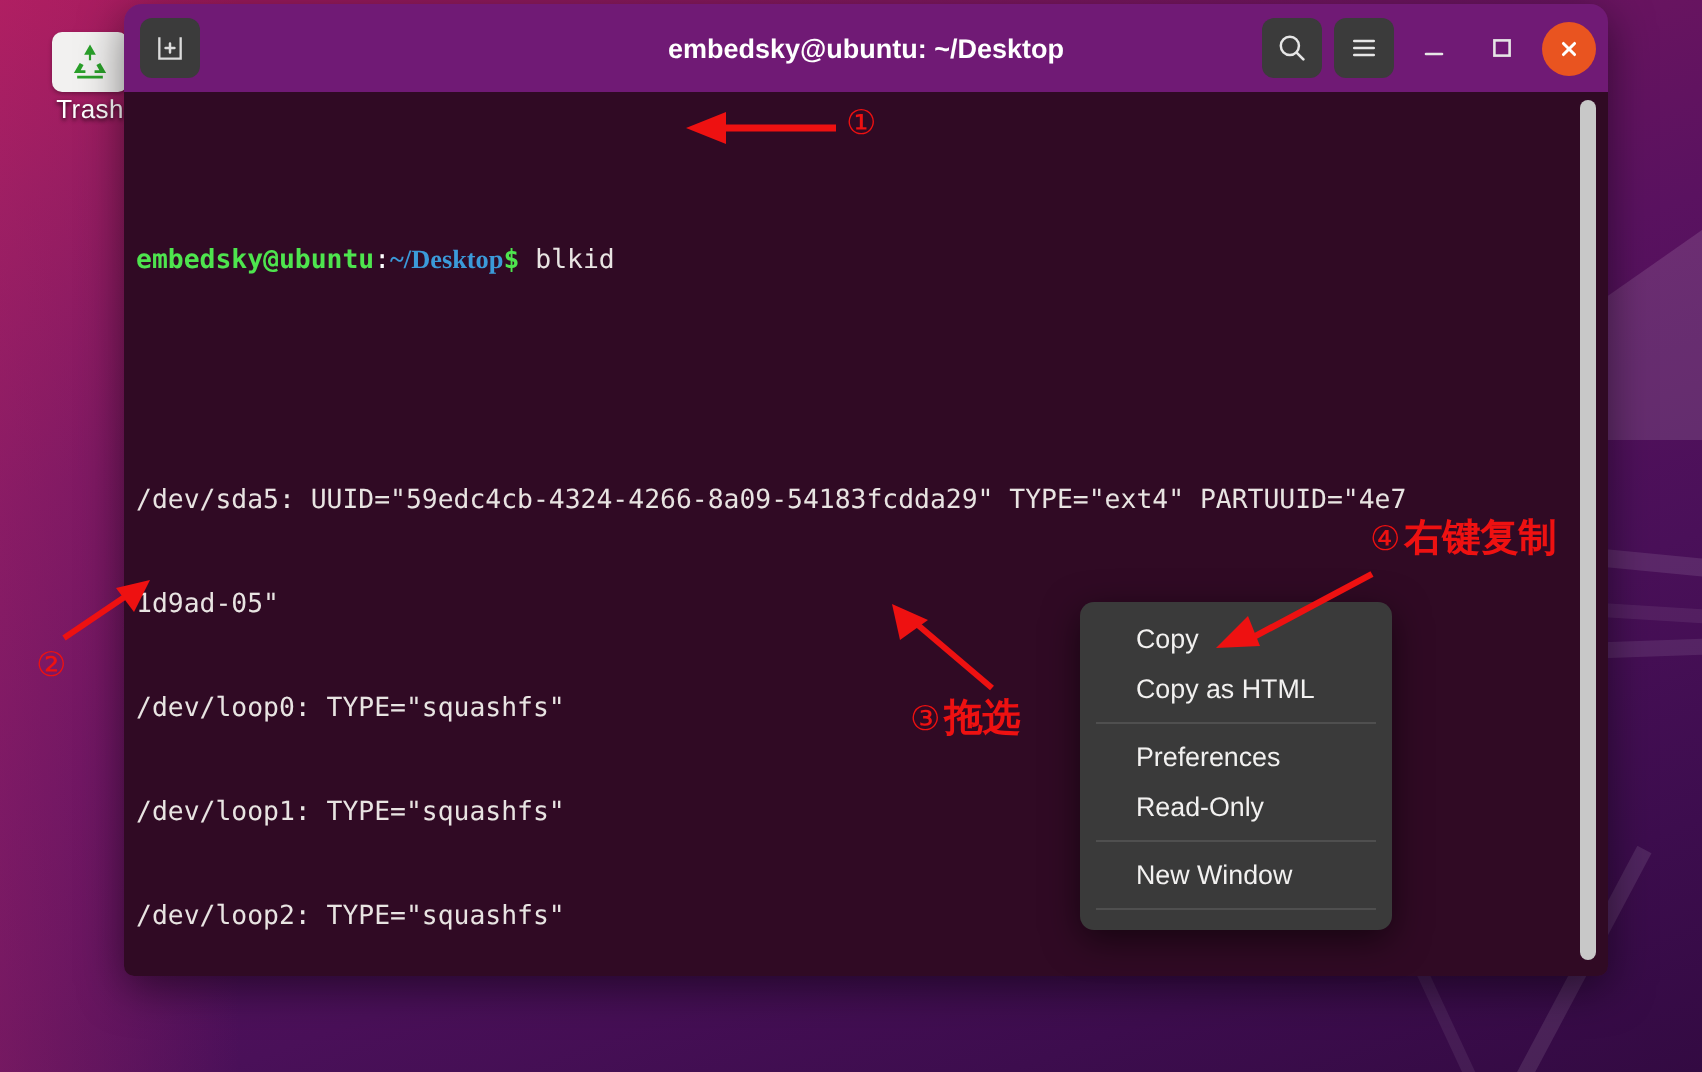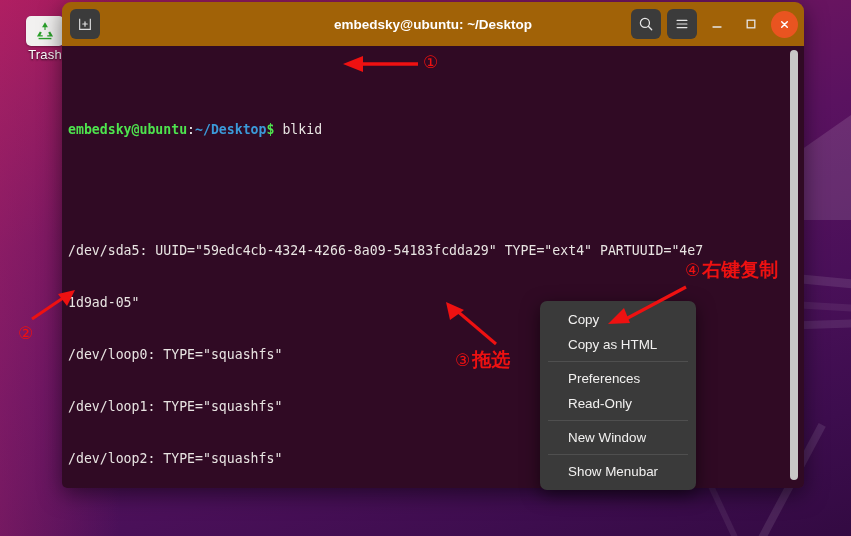--- a/index.html
+++ b/index.html
@@ -98,21 +98,21 @@
     top: 2px;
     width: 742px;
     height: 486px;
     border-radius: 9px 9px 5px 5px;
     box-shadow: 0 6px 22px rgba(0,0,0,0.5);
     overflow: hidden;
     z-index: 10;
   }
   #titlebar {
     height: 44px;
-    background: #a16207;
+    background: #701a75;
     display: flex;
     align-items: center;
     padding: 0 6px 0 8px;
     position: relative;
   }
   .tb-btn {
     width: 30px; height: 30px;
     border-radius: 6px;
     display: flex;
     align-items: center;
@@ -161,21 +161,21 @@
     padding: 6px 0 0 6px;
     font-family: "DejaVu Sans Mono", "Liberation Mono", monospace;
     font-size: 13.2px;
     line-height: 17.3px;
     color: #e8e4e2;
     overflow: hidden;
     white-space: pre;
   }
   .t-line { height: 17.3px; }
   .u { color: #4ee44e; font-weight: bold; margin-top: 24px; }
-  .h { color: #3b9ad9; font-weight: bold; }
+  .h { color: #3b9ad9; font-weight: bold; font-family: Liberation Serif, serif; }
   .p { color: #ffffff; }
   #term-scrollbar {
     position: absolute;
     right: 6px;
     top: 4px;
     width: 8px;
     height: 430px;
     background: #c8c8c8;
     border-radius: 4px;
   }
@@ -334,21 +334,20 @@
 
   <div id="context-menu">
     <div class="cm-item">Copy</div>
     <div class="cm-item">Copy as HTML</div>
     <div class="cm-sep"></div>
     <div class="cm-item">Preferences</div>
     <div class="cm-item">Read-Only</div>
     <div class="cm-sep"></div>
     <div class="cm-item">New Window</div>
     <div class="cm-sep"></div>
-    <div class="cm-item">Show Menubar</div>
   </div>
 
   <svg class="anno" style="left:340px; top:52px;" width="80" height="24">
     <path d="M78 12 L20 12" stroke="#ee1111" stroke-width="3.4" stroke-linecap="butt"></path>
     <path d="M3 12 L23 4 L23 20 Z" fill="#ee1111"></path>
   </svg>
   <div class="anno" style="left:423px; top:54px;">
     <span class="anno-num">①</span>
   </div>
 

